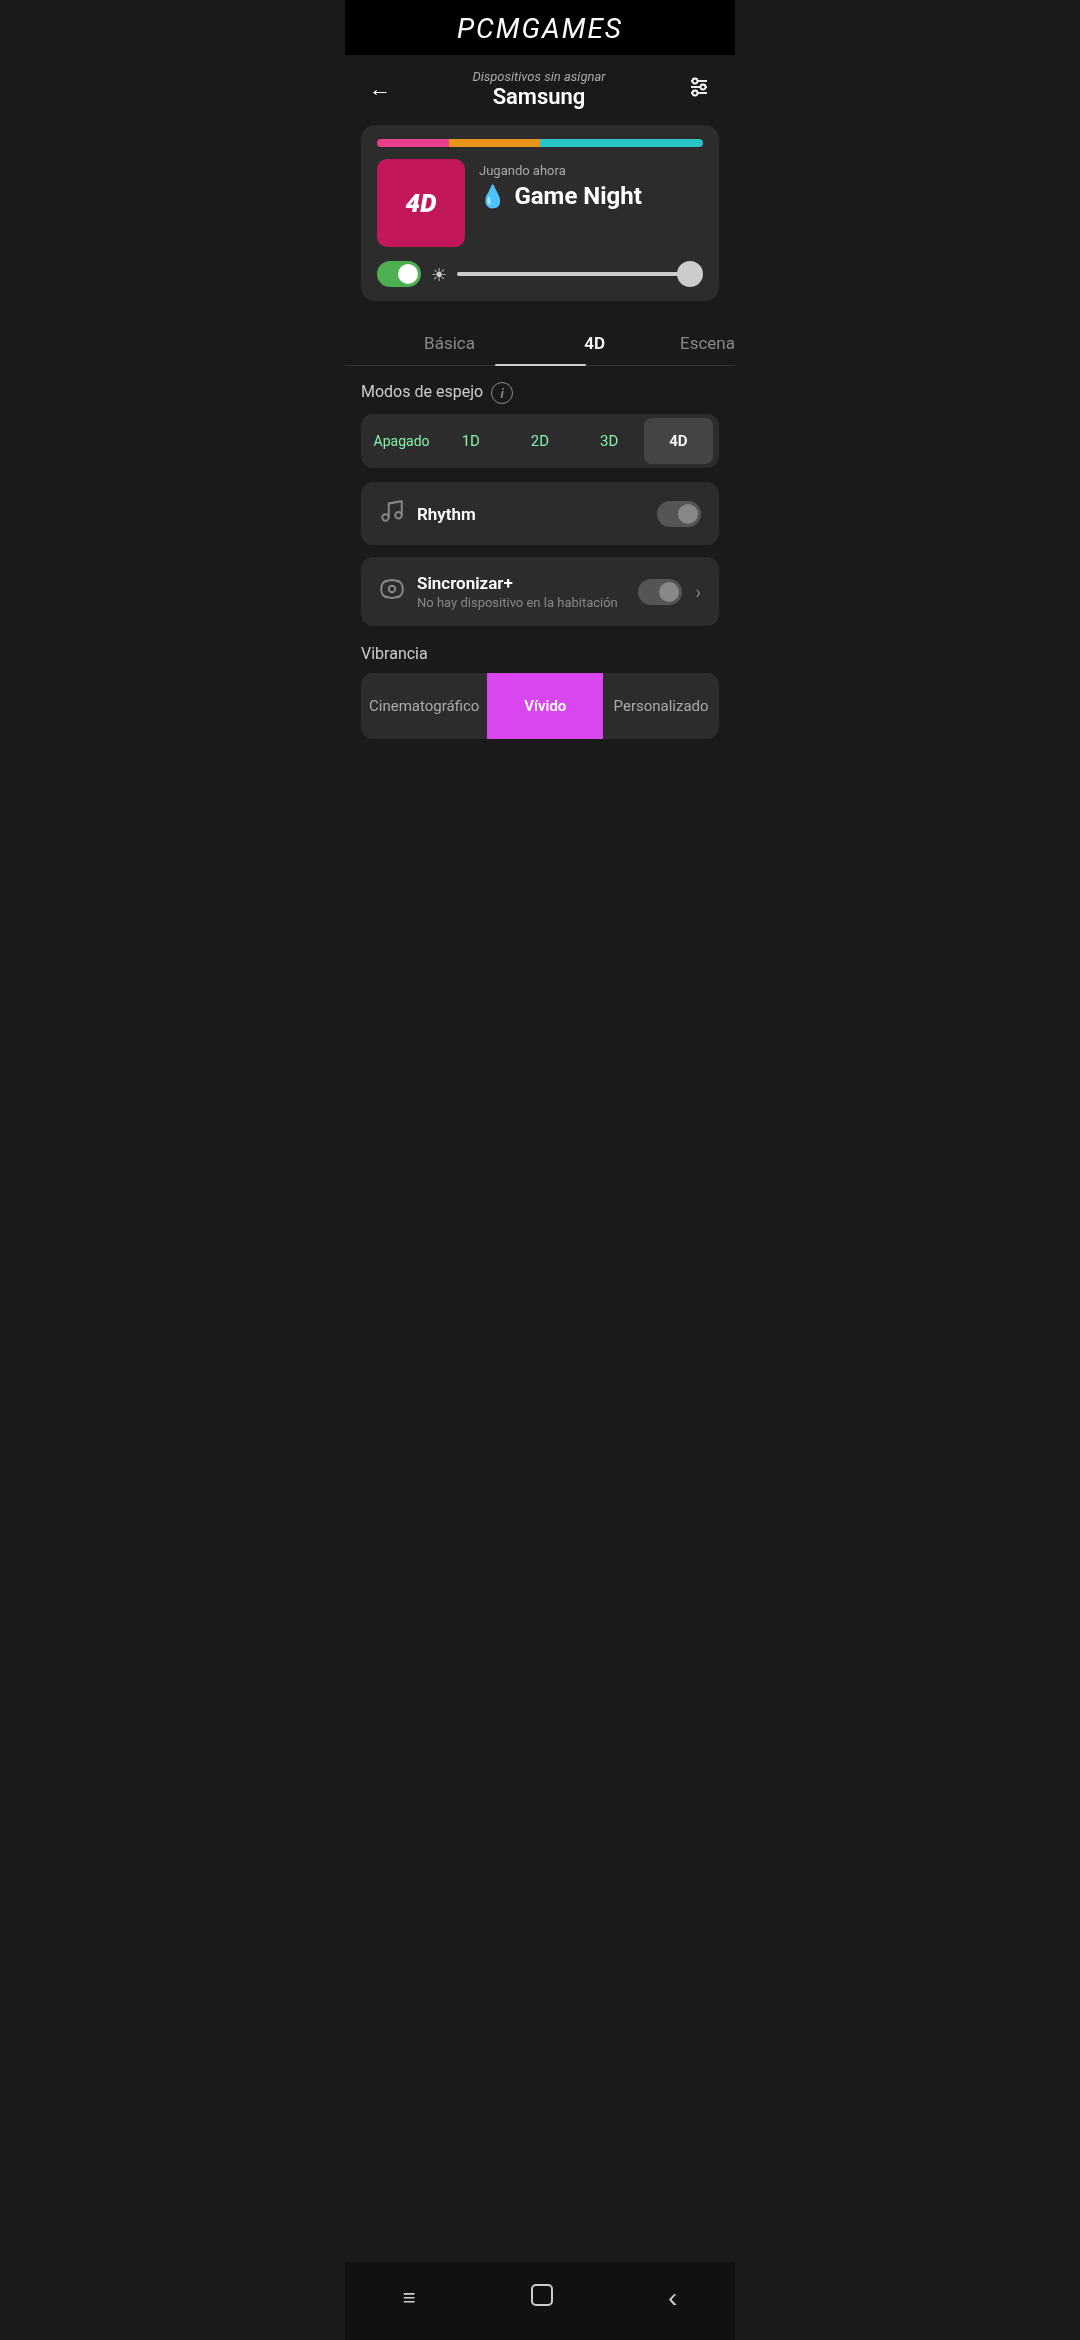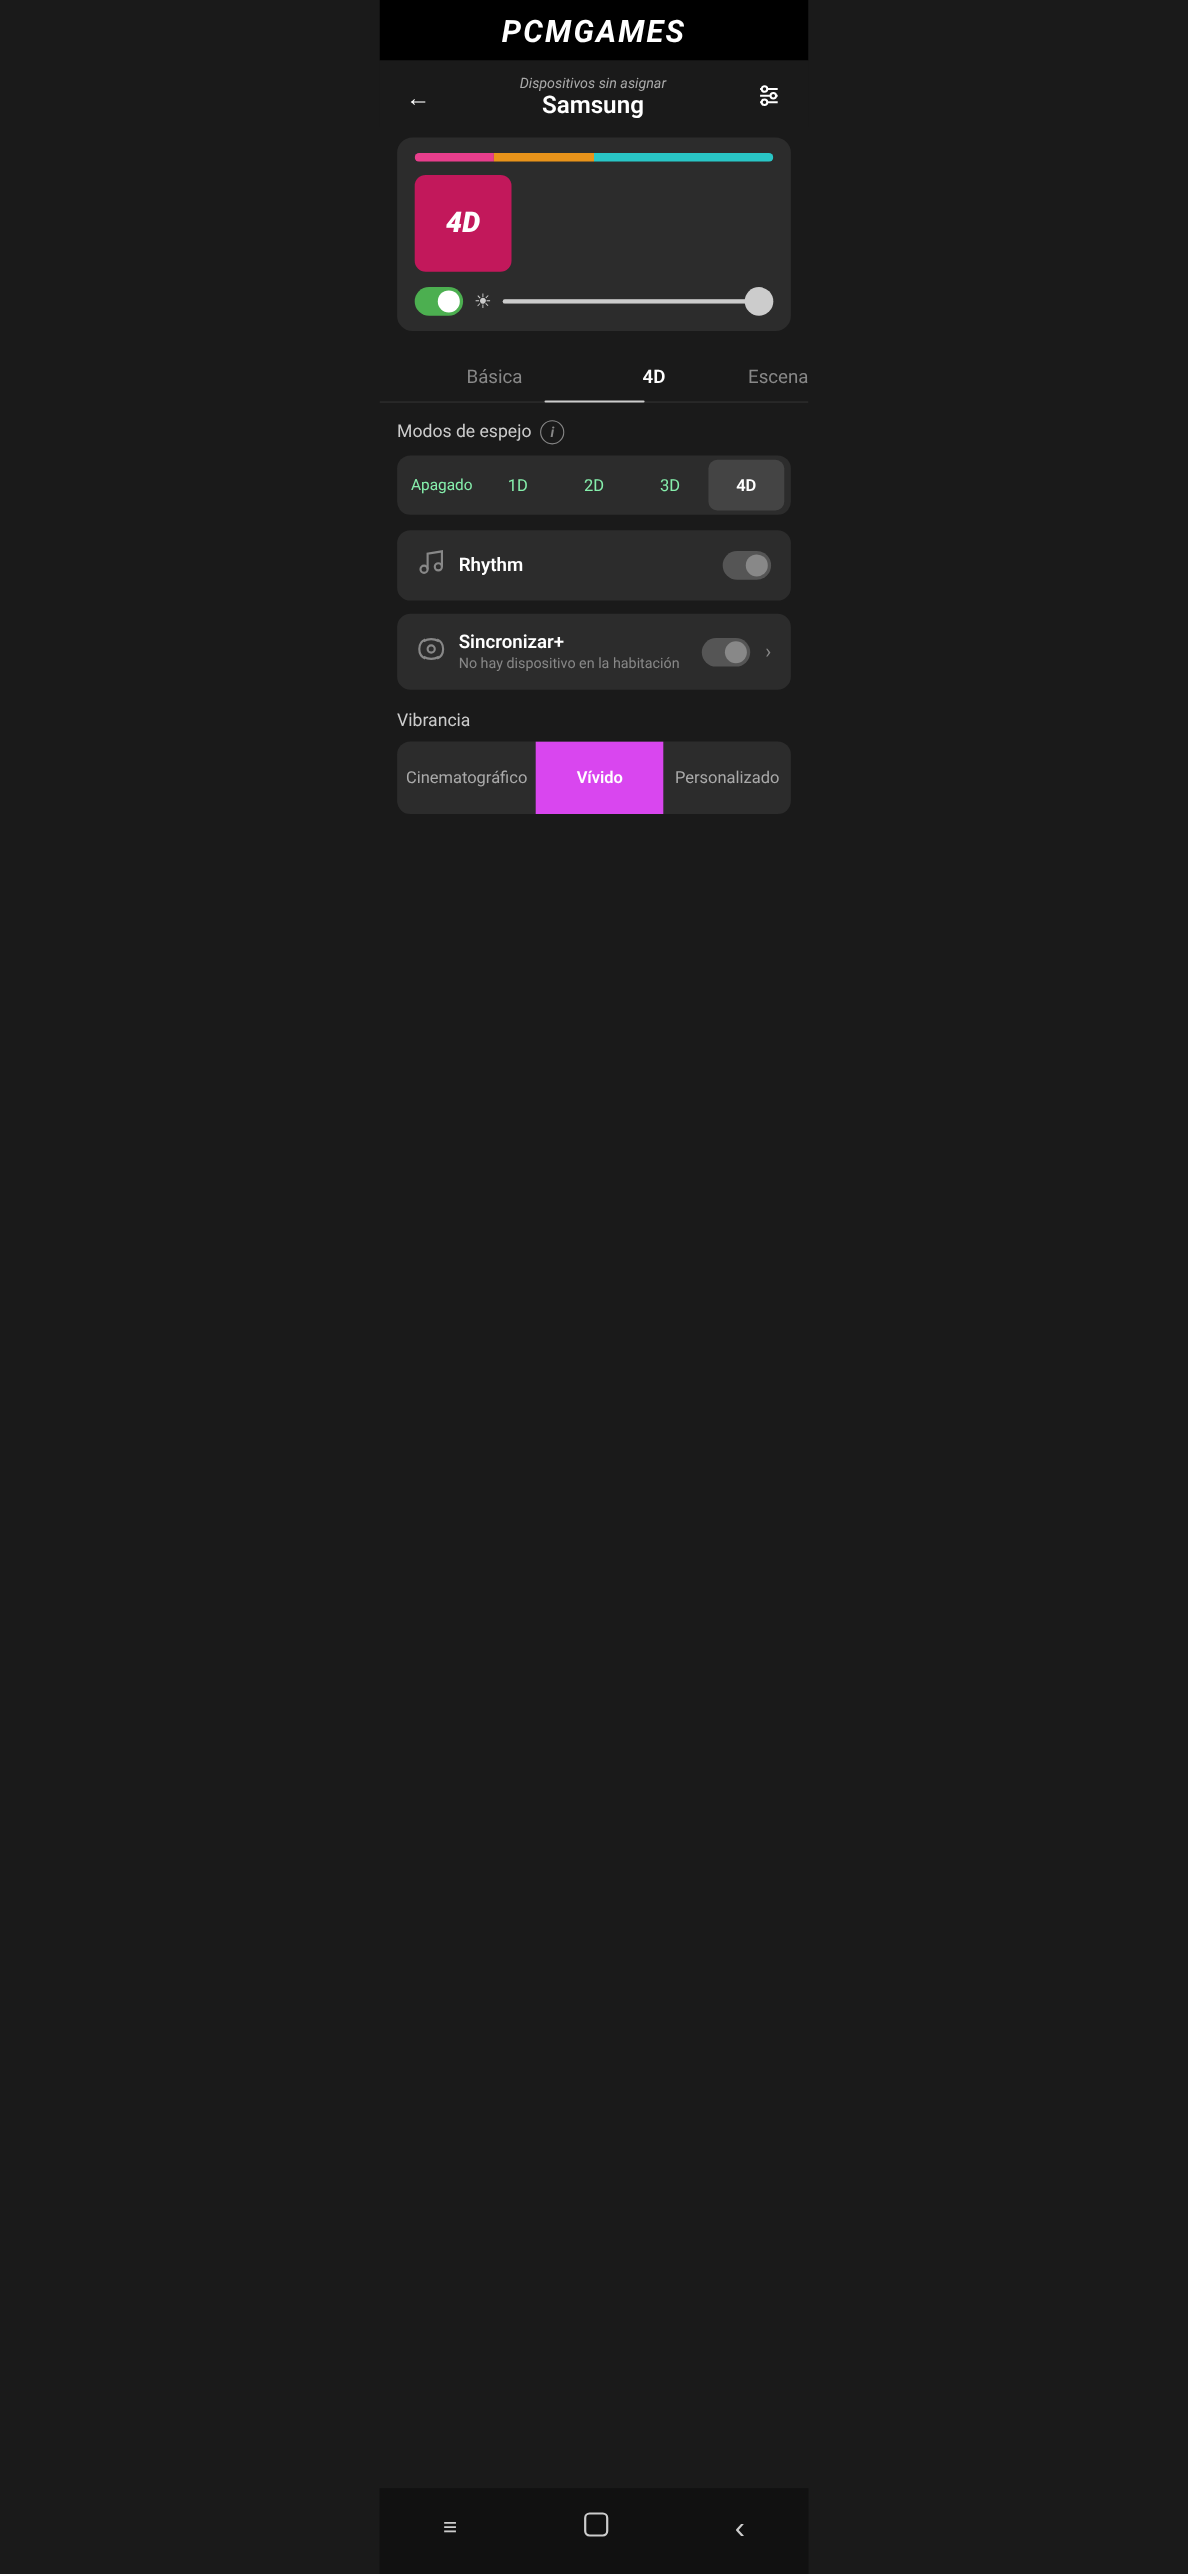--- a/index.html
+++ b/index.html
@@ -17,21 +17,21 @@
     }
 
     
     .top-bar {
       background: #000000;
       text-align: center;
       padding: 12px 0 10px;
     }
     .top-bar-logo {
       font-size: 28px;
-      font-weight: 700;
+      font-weight: 400;
       color: #ffffff;
       letter-spacing: 2px;
       font-style: italic;
     }
 
     
     .header {
       display: flex;
       align-items: center;
       justify-content: space-between;
@@ -441,20 +441,27 @@
   <div class="progress-bar-container">
     <div class="progress-bar">
       <div class="progress-segment-pink"></div>
       <div class="progress-segment-orange"></div>
       <div class="progress-segment-teal"></div>
     </div>
   </div>
   <div class="game-info-row">
     <div class="game-thumbnail">
       <span class="game-thumbnail-label">4D</span>
+    </div>
+    <div class="game-details">
+      <div class="playing-now-label">Jugando ahora</div>
+      <div class="game-name-row">
+        <span class="water-drop-icon">💧</span>
+        <span class="game-name">Game Night</span>
+      </div>
     </div>
   </div>
   <div class="brightness-row">
     <div class="toggle-switch">
       <div class="knob"></div>
     </div>
     <span class="sun-icon">☀</span>
     <div class="brightness-slider-container">
       <div class="brightness-slider-track">
         <div class="brightness-slider-fill"></div>

